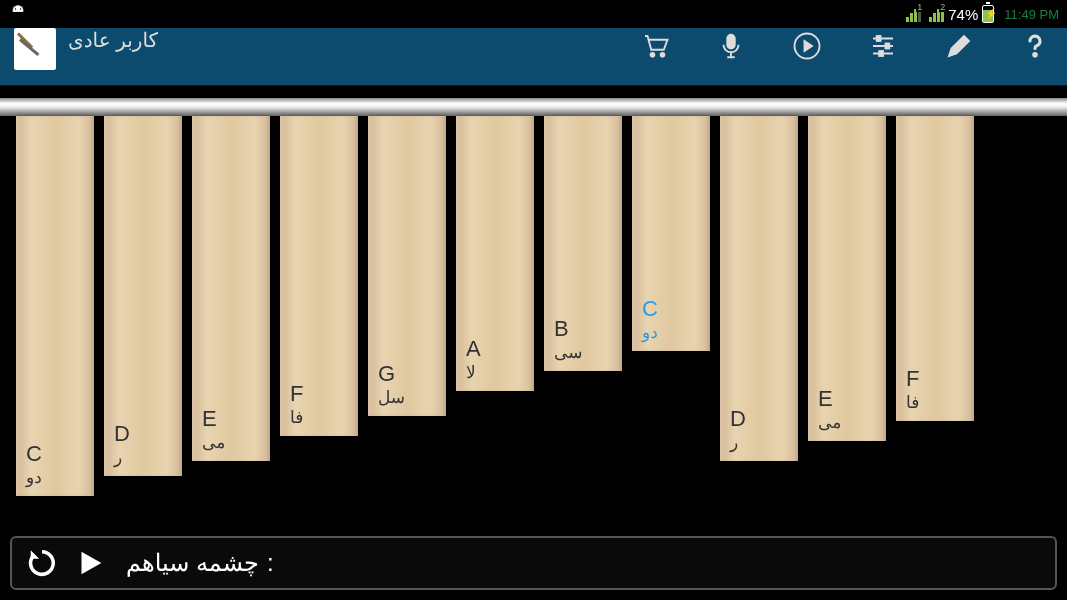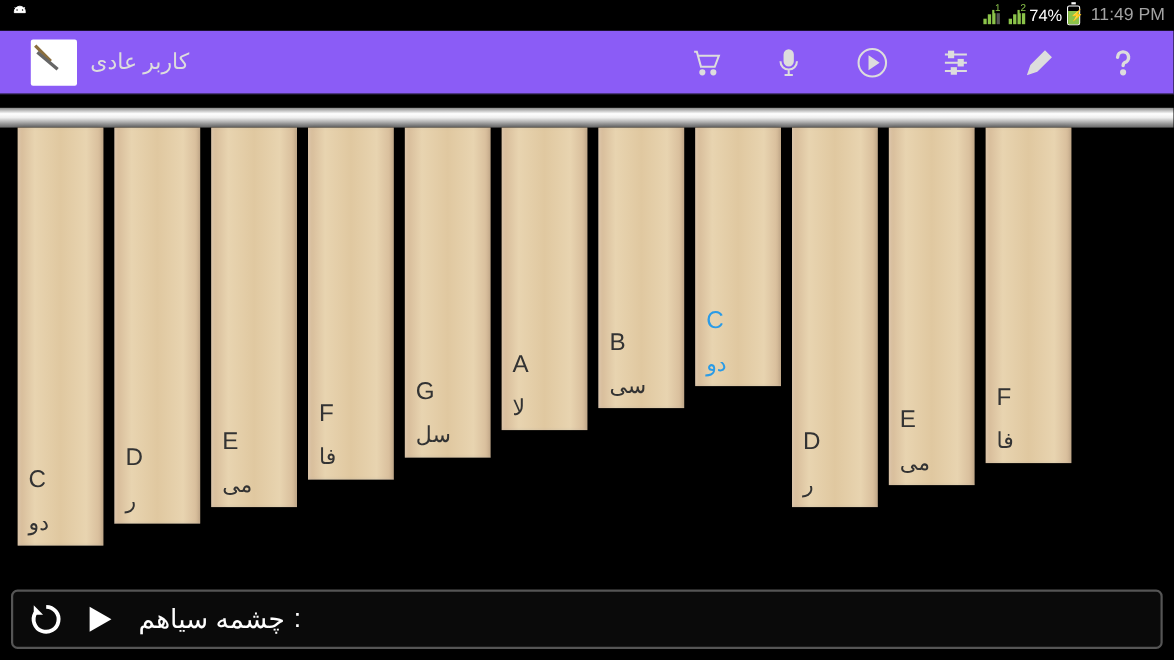--- a/index.html
+++ b/index.html
@@ -26,29 +26,29 @@
     .status-right { margin-left: auto; display: flex; align-items: center; gap: 4px; }
     .android-head { width: 20px; height: 20px; }
     .signal-box { display: flex; align-items: flex-end; gap: 1px; height: 16px; position: relative; }
     .signal-bar { width: 3px; background: #8bc34a; }
     .sim-num { position: absolute; top: -4px; right: -2px; font-size: 9px; background: #000; color: #8bc34a; padding: 0 1px; }
     .battery-pct { color: #fff; font-size: 15px; margin: 0 0; }
     .battery-icon { width: 12px; height: 18px; border: 1.5px solid #fff; border-radius: 2px; position: relative; }
     .battery-icon::before { content: ''; position: absolute; top: -4px; left: 3px; width: 4px; height: 2px; background: #fff; }
     .battery-fill { position: absolute; bottom: 0; left: 0; right: 0; height: 75%; background: #8bc34a; }
     .battery-bolt { position: absolute; top: 2px; left: 2px; color: #000; font-size: 10px; z-index: 1; }
-    .clock { margin-left: 6px; font-size: 16px; color: #a3a3a3; }
+    .clock { margin-left: 6px; font-size: 13px; color: #15803d; }
     
     
     .action-bar {
       height: 58px;
-      background: #8b5cf6;
-      display: flex;
-      align-items: center;
-      padding: 0 28px;
+      background: #0c4a6e;
+      display: flex;
+      align-items: flex-start;
+      padding: 0 14px;
       border-bottom: 1px solid #111;
     }
     .app-logo {
       width: 42px;
       height: 42px;
       background: #fff;
       border-radius: 2px;
       margin-right: 12px;
       position: relative;
       overflow: hidden;
@@ -105,21 +105,21 @@
       border-radius: 0;
       box-shadow: 0 2px 6px rgba(0,0,0,0.6), inset -2px 0 3px rgba(0,0,0,0.1), inset 2px 0 3px rgba(255,255,255,0.2);
       position: relative;
       display: flex;
       flex-direction: column;
       justify-content: flex-end;
       align-items: flex-start;
       padding: 8px 10px;
     }
     .bar-label-en { font-size: 22px; color: #333; line-height: 1.2; }
-    .bar-label-fa { font-size: 20px; color: #333; line-height: 1.2; margin-top: 15px; }
+    .bar-label-fa { font-size: 17px; color: #333; line-height: 1.2; }
     .bar.highlighted .bar-label-en,
     .bar.highlighted .bar-label-fa { color: #2b9be6; }
     
     
     .bottom-bar {
       position: absolute;
       bottom: 10px;
       left: 10px;
       right: 10px;
       height: 54px;

